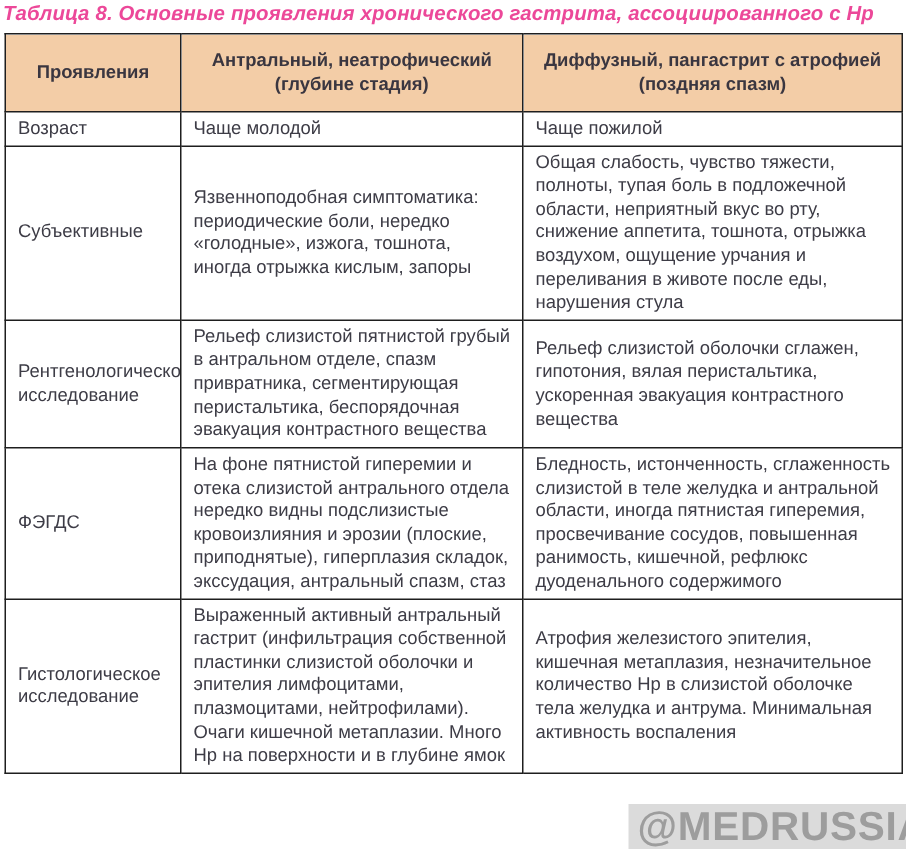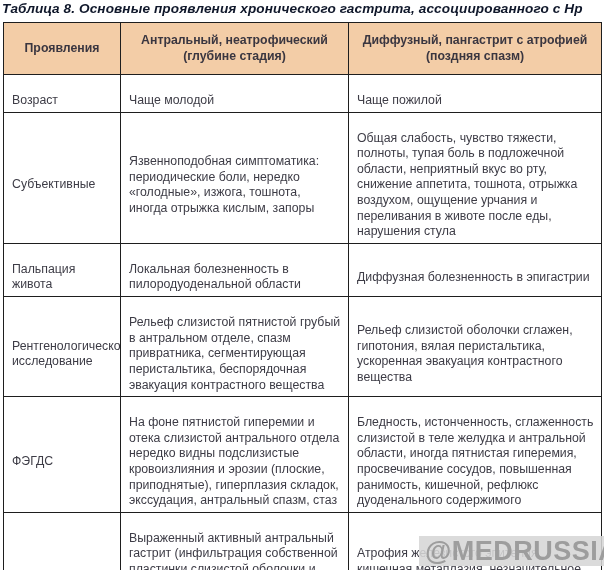--- a/index.html
+++ b/index.html
@@ -15,21 +15,21 @@
     font-family: "Liberation Sans", "DejaVu Sans", sans-serif;
   }
   .page-title {
     position: absolute;
     top: 1px;
     left: 2px;
     width: 600px;
     font-size: 13.6px;
     font-weight: bold;
     font-style: italic;
-    color: #0f172a;
+    color: #ec4899;
     letter-spacing: 0.1px;
     white-space: nowrap;
   }
   table.main-table {
     position: absolute;
     top: 22px;
     left: 3px;
     width: 598px;
     border-collapse: collapse;
     table-layout: fixed;
@@ -37,21 +37,21 @@
   table.main-table col.c1 { width: 117px; }
   table.main-table col.c2 { width: 228px; }
   table.main-table col.c3 { width: 253px; }
   table.main-table th,
   table.main-table td {
     border: 1.6px solid #1e1e1e;
     vertical-align: middle;
     color: #3d3c46;
     font-size: 12.3px;
     line-height: 1.27;
-    padding: 18px 7px 3px 8px;
+    padding: 3px 7px 3px 8px;
     overflow: hidden;
   }
   table.main-table th {
     background: #f3cda7;
     font-weight: bold;
     text-align: center;
     color: #3a3640;
     padding: 2px 10px;
   }
   thead tr { height: 52px; }
@@ -107,25 +107,20 @@
       <td class="feature-cell">Возраст</td>
       <td>Чаще молодой</td>
       <td>Чаще пожилой</td>
     </tr>
     <tr>
       <td class="feature-cell">Субъективные</td>
       <td>Язвенноподобная симптоматика: периодические боли, нередко «голодные», изжога, тошнота, иногда отрыжка кислым, запоры</td>
       <td>Общая слабость, чувство тяжести, полноты, тупая боль в подложечной области, неприятный вкус во рту, снижение аппетита, тошнота, отрыжка воздухом, ощущение урчания и переливания в животе после еды, нарушения стула</td>
     </tr>
     <tr>
-      <td class="feature-cell">Пальпация живота</td>
-      <td>Локальная болезненность в пилородуоденальной области</td>
-      <td>Диффузная болезненность в эпигастрии</td>
-    </tr>
-    <tr>
       <td class="feature-cell">Рентгенологическое исследование</td>
       <td>Рельеф слизистой пятнистой грубый в антральном отделе, спазм привратника, сегментирующая перистальтика, беспорядочная эвакуация контрастного вещества</td>
       <td>Рельеф слизистой оболочки сглажен, гипотония, вялая перистальтика, ускоренная эвакуация контрастного вещества</td>
     </tr>
     <tr>
       <td class="feature-cell">ФЭГДС</td>
       <td>На фоне пятнистой гиперемии и отека слизистой антрального отдела нередко видны подслизистые кровоизлияния и эрозии (плоские, приподнятые), гиперплазия складок, экссудация, антральный спазм, стаз</td>
       <td>Бледность, истонченность, сглаженность слизистой в теле желудка и антральной области, иногда пятнистая гиперемия, просвечивание сосудов, повышенная ранимость, кишечной, рефлюкс дуоденального содержимого</td>
     </tr>
     <tr>

